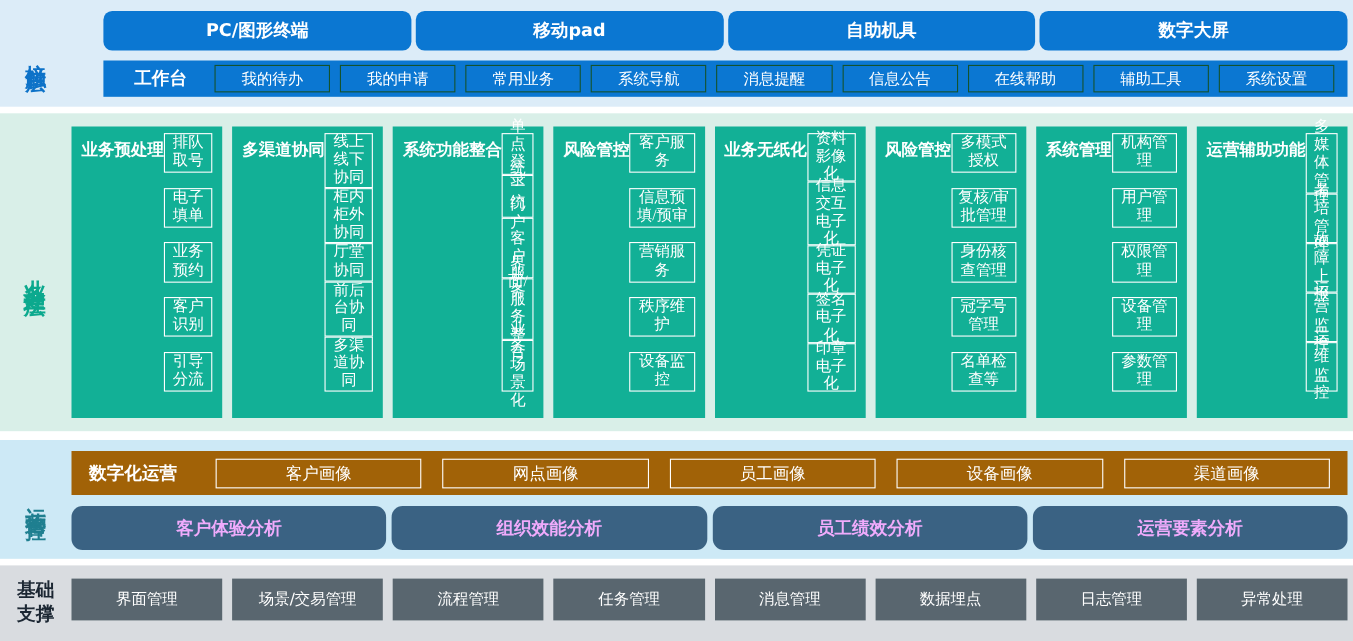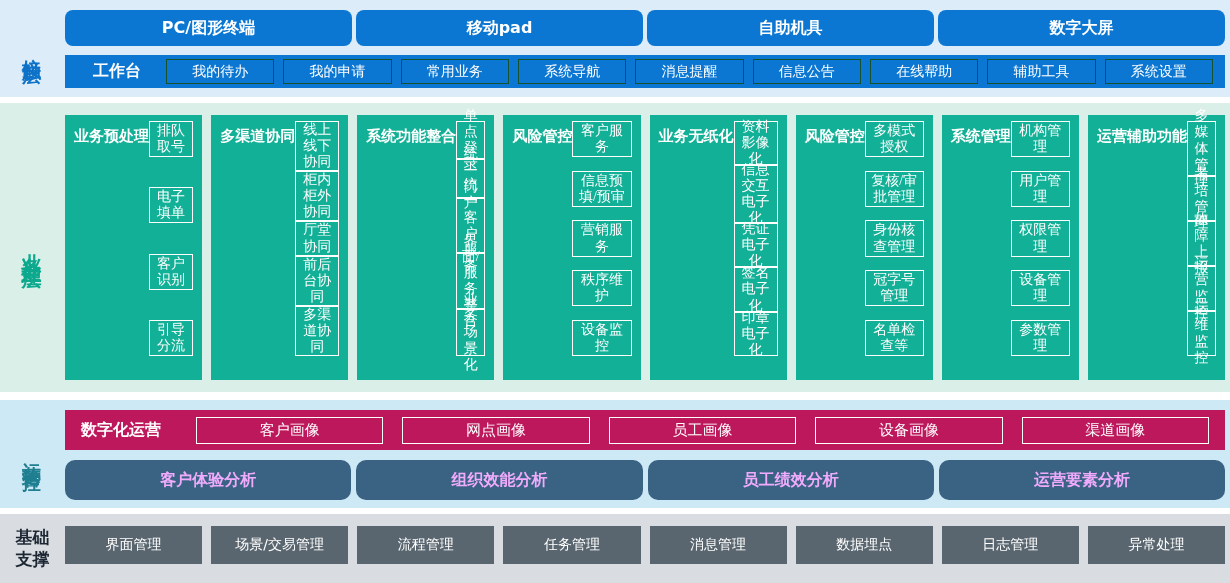--- a/index.html
+++ b/index.html
@@ -16,21 +16,21 @@
   }
   .vtext {
     writing-mode: vertical-rl;
     text-orientation: upright;
     font-weight: bold;
     letter-spacing: 4px;
   }
   .content { flex: 1; }
 
   
-  .band1 { height: 97px; background: #dcecf8; }
+  .band1 { height: 97px; background: #dcecf8; gap: 29px; }
   .band1 .side .vtext { color: #0d72c8; font-size: 19px; }
   .band1 .content { padding: 10px 5px 0 0; }
   .channels { display: flex; gap: 4px; height: 36px; }
   .channel {
     flex: 1; background: #0b77d2; border-radius: 8px;
     color: #fff; font-weight: bold; font-size: 16px;
     display: flex; align-items: center; justify-content: center;
   }
   .workbench {
     margin-top: 9px; height: 33px; background: #0b77d2;
@@ -60,21 +60,21 @@
     min-height: 33px; border: 1px solid #fff; color: #fff; font-size: 14px;
     display: flex; align-items: center; justify-content: center;
     text-align: center; line-height: 1.15; padding: 1px 2px;
   }
 
   
   .band3 { height: 108px; background: #cde9f6; margin-top: 8px; }
   .band3 .side .vtext { color: #1f7f90; font-size: 19px; }
   .band3 .content { padding: 10px 5px 0 0; }
   .ops-bar {
-    height: 40px; background: #be185d;
+    height: 40px; background: #a16207;
     display: flex; align-items: center; padding: 0 16px; gap: 19px;
   }
   .ops-label { flex: 0 0 96px; color: #fff; font-weight: bold; font-size: 16px; }
   .ops-item {
     flex: 1; height: 27px; border: 1px solid #fff; color: #fff; font-size: 15px;
     display: flex; align-items: center; justify-content: center;
   }
   .ops-row2 { margin-top: 10px; display: flex; gap: 5px; height: 40px; }
   .ops-analysis {
     flex: 1; background: #3a6283; border-radius: 10px;
@@ -131,20 +131,21 @@
       <div class="vtext">业务处理层</div>
     </div>
     <div class="content">
       <div class="columns">
 
         <div class="col">
           <div class="col-title">业务预处理</div>
           <div class="col-items">
             <div class="col-item">排队取号</div>
             <div class="col-item">电子填单</div>
+            <div class="col-item">业务预约</div>
             <div class="col-item">客户识别</div>
             <div class="col-item">引导分流</div>
           </div>
         </div>
 
         <div class="col">
           <div class="col-title">多渠道协同</div>
           <div class="col-items">
             <div class="col-item">线上线下协同</div>
             <div class="col-item">柜内柜外协同</div>

